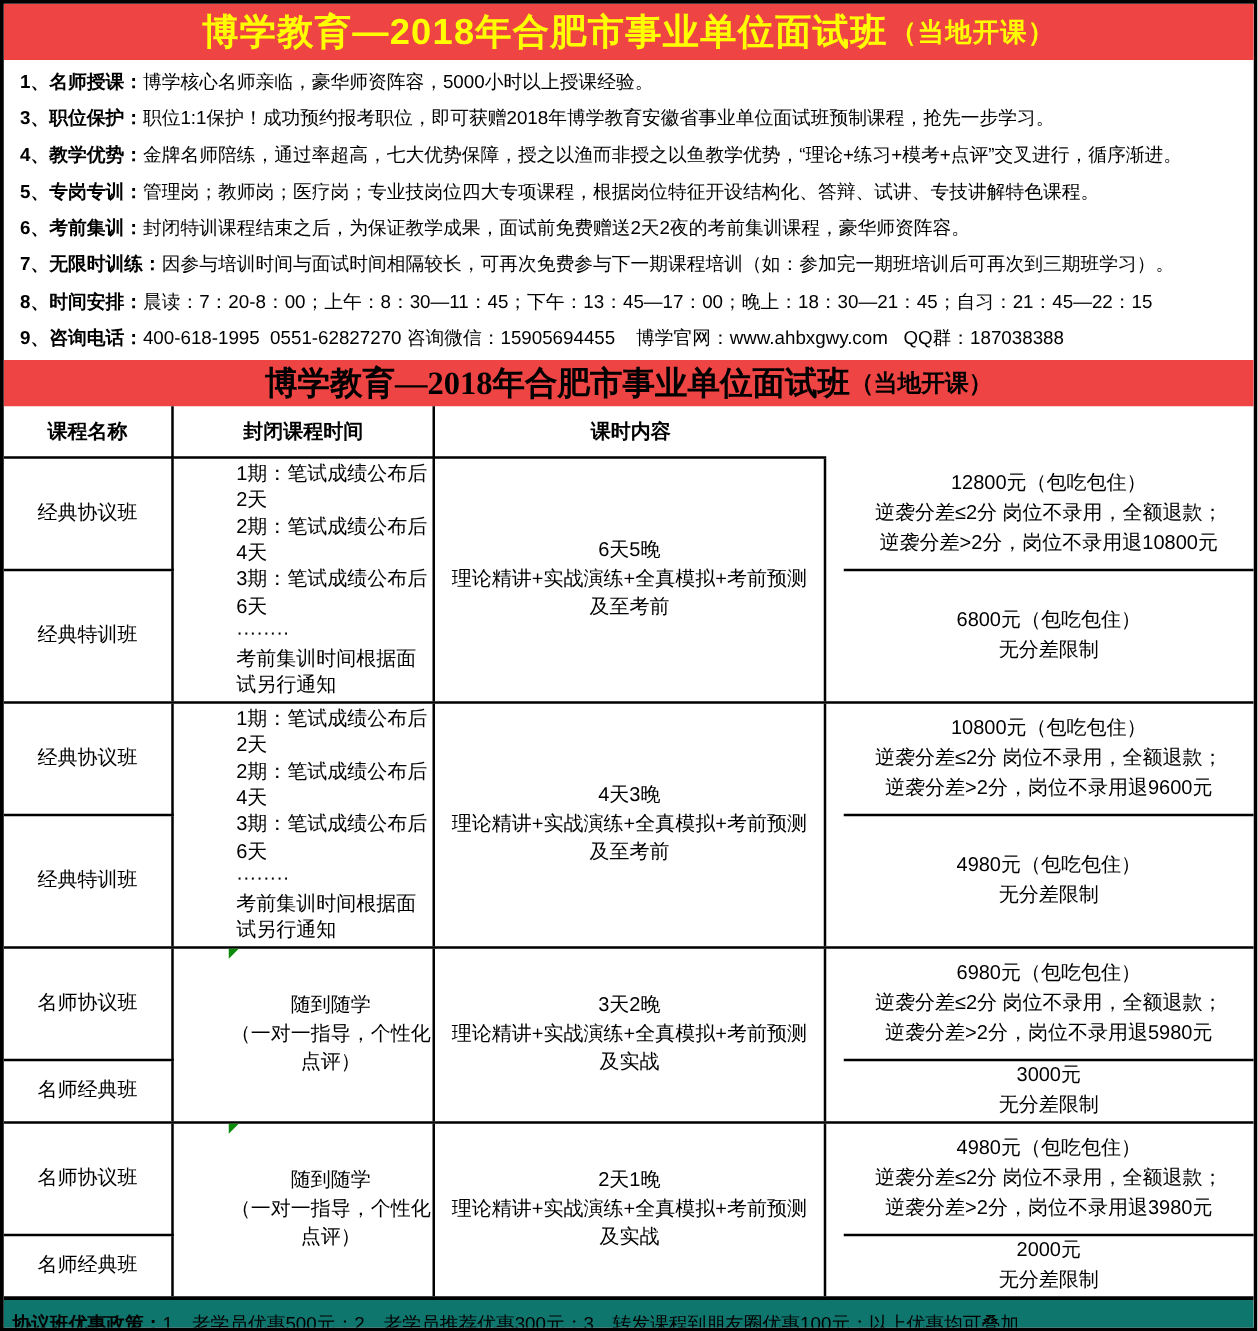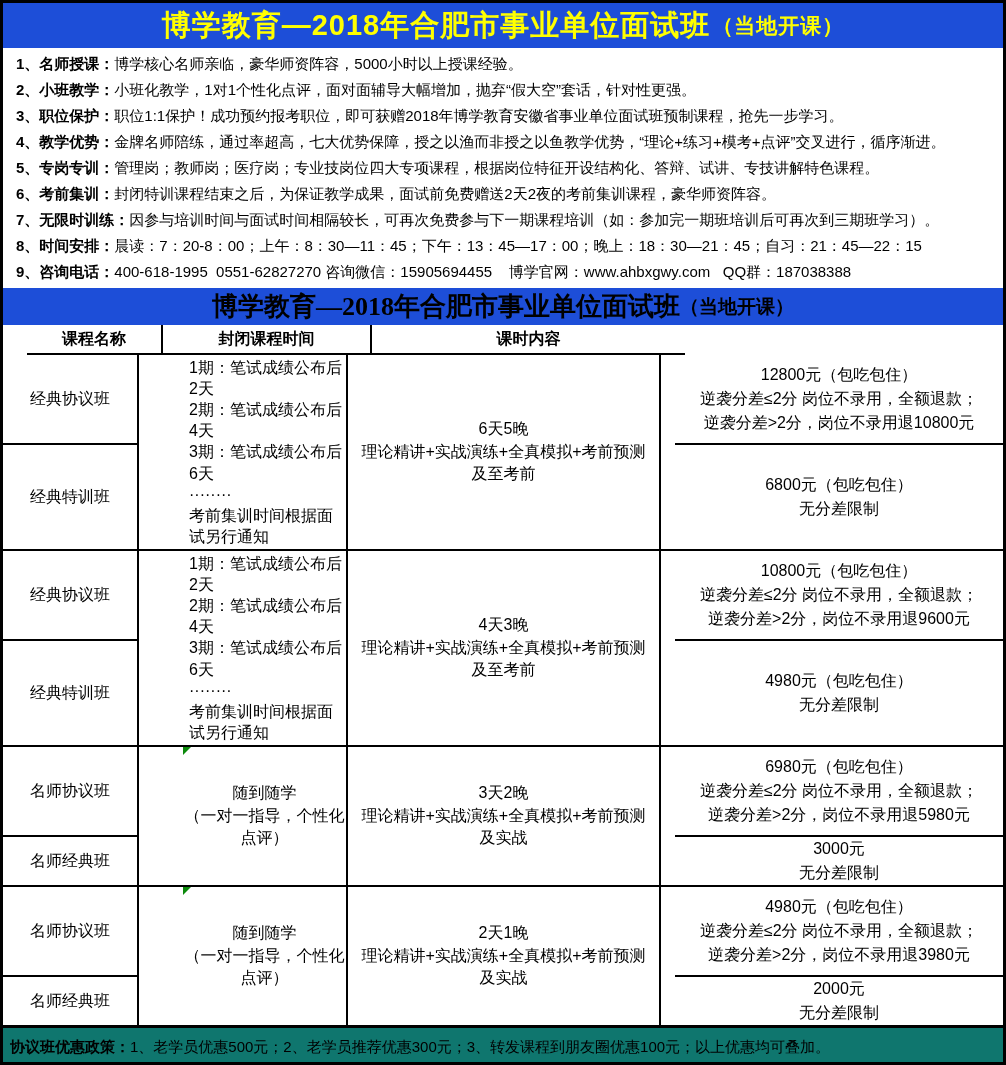--- a/index.html
+++ b/index.html
@@ -7,38 +7,38 @@
   .poster {
     width:1006px; height:1065px;
     border:3px solid #000;
     background:#fff;
     color:#000;
     font-family:"Liberation Sans", sans-serif;
     display:flex; flex-direction:column;
     overflow:hidden;
   }
   
-  .banner { background:#1d4ed8; display:flex; align-items:center; justify-content:center; flex:none; }
+  .banner { background:#ef4444; display:flex; align-items:center; justify-content:center; flex:none; }
   .banner1 { height:45px; color:#ffff00; font-weight:bold; font-size:29px; letter-spacing:1px; }
   .banner1 .suffix { font-size:21px; font-weight:bold; margin-left:2px; }
   .banner2 { height:37px; color:#000; font-family:"Liberation Serif", serif; font-weight:bold; font-size:26px; }
   .banner2 .suffix { font-size:19px; font-weight:bold; }
   
   .features {
     height:240px; flex:none;
     display:flex; flex-direction:column; justify-content:space-around;
     padding:3px 16px 3px 13px;
     font-size:15px;
   }
   .feature-row { white-space:pre; overflow:hidden; }
   .feature-label { font-weight:bold; }
   
   .thead {
-    height:30px; flex:none;
-    display:grid; grid-template-columns:136px 209px 313px 1fr;margin-left:24px;
+    height:42px; flex:none;
+    display:grid; grid-template-columns:136px 209px 313px 1fr;
   }
   .thead > div {
     display:flex; align-items:center; justify-content:center;
     font-weight:bold; font-size:16px;
     border-bottom:2px solid #000;
   }
   .thead > div:not(:last-child) { border-right:2px solid #000; }
   .tbody { flex:1; display:flex; flex-direction:column; }
   .group { flex:1; display:grid; grid-template-columns:136px 209px 313px 1fr; grid-template-rows:90px 1fr; }
   .group:not(:last-child) { border-bottom:2px solid #000; }
@@ -77,21 +77,20 @@
 
 <div class="poster">
 
   <div class="banner banner1">
     <span>博学教育—2018年合肥市事业单位面试班</span>
       <span class="suffix">（当地开课）</span>
   </div>
 
   <div class="features">
     <div class="feature-row"><span class="feature-label">1、名师授课：</span><span>博学核心名师亲临，豪华师资阵容，5000小时以上授课经验。</span></div>
-    <div class="feature-row"><span class="feature-label">2、小班教学：</span><span>小班化教学，1对1个性化点评，面对面辅导大幅增加，抛弃“假大空”套话，针对性更强。</span></div>
     <div class="feature-row"><span class="feature-label">3、职位保护：</span><span>职位1:1保护！成功预约报考职位，即可获赠2018年博学教育安徽省事业单位面试班预制课程，抢先一步学习。</span></div>
     <div class="feature-row"><span class="feature-label">4、教学优势：</span><span>金牌名师陪练，通过率超高，七大优势保障，授之以渔而非授之以鱼教学优势，“理论+练习+模考+点评”交叉进行，循序渐进。</span></div>
     <div class="feature-row"><span class="feature-label">5、专岗专训：</span><span>管理岗；教师岗；医疗岗；专业技岗位四大专项课程，根据岗位特征开设结构化、答辩、试讲、专技讲解特色课程。</span></div>
     <div class="feature-row"><span class="feature-label">6、考前集训：</span><span>封闭特训课程结束之后，为保证教学成果，面试前免费赠送2天2夜的考前集训课程，豪华师资阵容。</span></div>
     <div class="feature-row"><span class="feature-label">7、无限时训练：</span><span>因参与培训时间与面试时间相隔较长，可再次免费参与下一期课程培训（如：参加完一期班培训后可再次到三期班学习）。</span></div>
     <div class="feature-row"><span class="feature-label">8、时间安排：</span><span>晨读：7：20-8：00；上午：8：30—11：45；下午：13：45—17：00；晚上：18：30—21：45；自习：21：45—22：15</span></div>
     <div class="feature-row"><span class="feature-label">9、咨询电话：</span><span>400-618-1995  0551-62827270 咨询微信：15905694455    博学官网：www.ahbxgwy.com   QQ群：187038388</span></div>
   </div>
 
   <div class="banner banner2">

